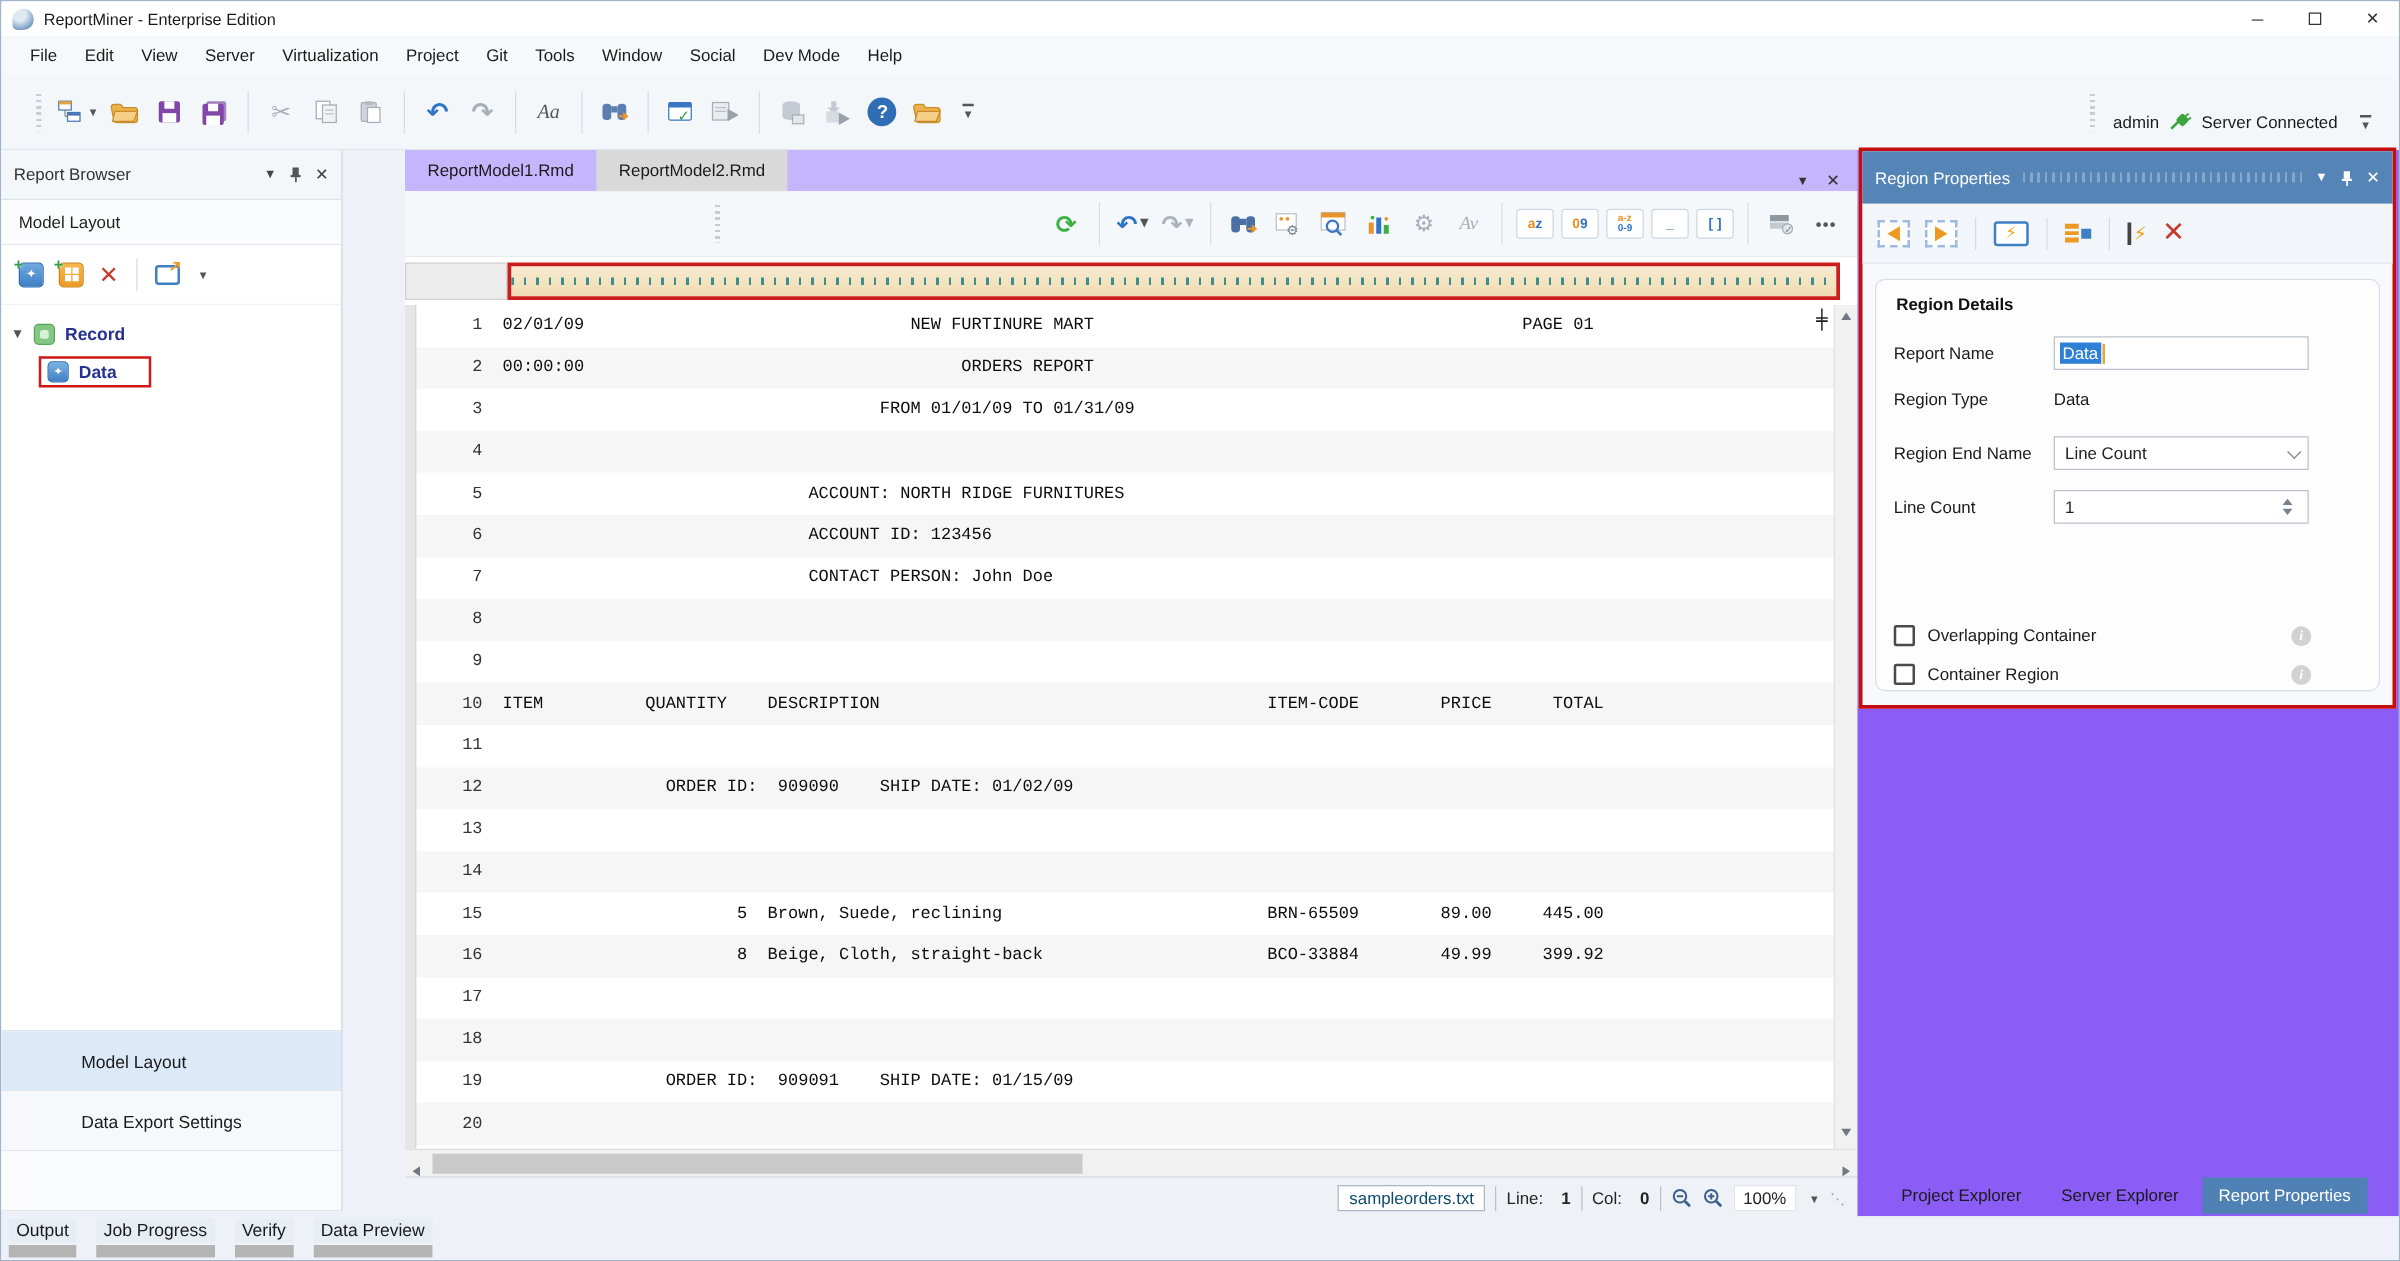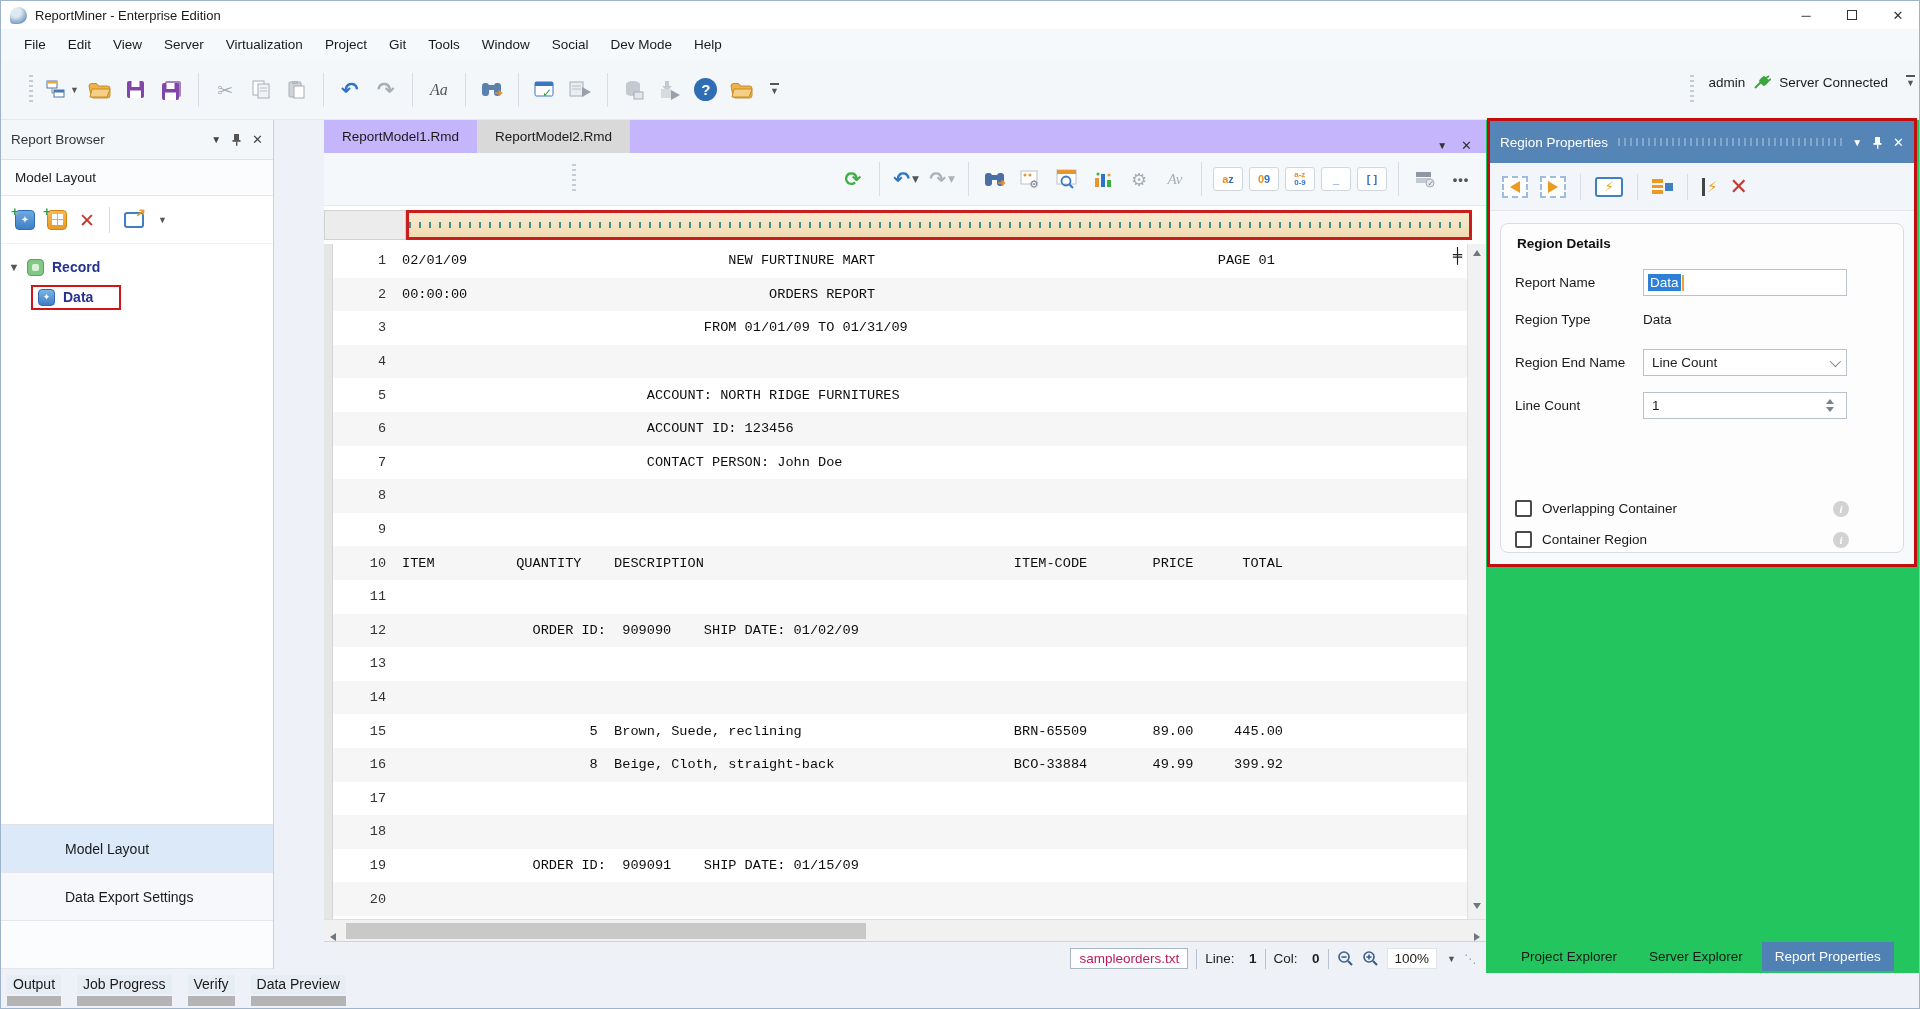--- a/index.html
+++ b/index.html
@@ -26,21 +26,21 @@
 
   
   .toolbar { left:0; top:59px; width:1920px; height:60px; background:#f4f7fa; border-bottom:1px solid #e2e7ee; display:flex; align-items:center; }
   .grip-v { width:4px; height:30px; margin:0 10px 0 28px;
     background:repeating-linear-gradient(180deg,#c6ccd5 0 2px,transparent 2px 5px); }
   .tb-sep { width:1px; height:34px; background:#d8dde4; margin:0 8px; }
   .tbi { height:34px; min-width:30px; display:flex; align-items:center; justify-content:center; margin:0 3px; }
   .caret { font-size:9px; color:#555; margin-left:2px; }
   .glyph { font-family:"DejaVu Sans",sans-serif; }
   .gray { color:#a6aeb8; }
-  .tb-right { margin-left:auto; display:flex; align-items:flex-start; gap:8px; padding-right:6px; }
+  .tb-right { margin-left:auto; display:flex; align-items:flex-end; gap:8px; padding-right:24px; }
   .tb-right .grip-v { margin:0 6px; }
   .user-text,.conn-text { font-size:13.5px; color:#1a1a1a; }
   .overflow-btn { font-size:9px; color:#555; border-top:2px solid #555; padding-top:1px; margin-left:10px; }
 
   
   .left-panel { left:0; top:119px; width:273px; height:849px; background:#ffffff; border-right:1px solid #c9d1dc; }
   .lp-header { height:40px; background:#f4f7fa; border-bottom:1px solid #dde3ea; display:flex; align-items:center; padding:0 10px; }
   .lp-title { font-size:13.5px; color:#333; }
   .hdr-icons { margin-left:auto; display:flex; align-items:center; gap:10px; color:#444; }
   .hdr-icons .x { font-size:13px; font-weight:bold; }
@@ -106,28 +106,28 @@
   .vscroll { position:absolute; right:0; top:0; width:19px; height:675px; background:#f1f1f1; border-left:1px solid #e0e0e0; }
   .tri { width:0; height:0; margin:6px auto; }
   .tri.up { border-left:4px solid transparent; border-right:4px solid transparent; border-bottom:6px solid #6f7780; }
   .tri.down { border-left:4px solid transparent; border-right:4px solid transparent; border-top:6px solid #6f7780; position:absolute; bottom:4px; left:5px; }
   .hscroll { height:22px; background:#f1f1f1; border-top:1px solid #e0e0e0; position:relative; }
   .tri.left { border-top:4px solid transparent; border-bottom:4px solid transparent; border-right:6px solid #6f7780; position:absolute; left:6px; top:7px; }
   .tri.right { border-top:4px solid transparent; border-bottom:4px solid transparent; border-left:6px solid #6f7780; position:absolute; right:6px; top:7px; }
   .hthumb { position:absolute; left:22px; top:3px; width:520px; height:16px; background:#c9c9c9; }
 
   .statusbar { height:34px; background:#eef2f7; border-top:1px solid #ccd5df; display:flex; align-items:center; justify-content:flex-end; gap:8px; padding-right:10px; font-size:13.5px; }
-  .file-box { color:#be185d; background:#fff; border:1px solid #a8b6c6; padding:2px 8px; }
+  .file-box { color:#0c4a6e; background:#fff; border:1px solid #a8b6c6; padding:2px 8px; }
   .sb-sep { width:1px; height:20px; background:#b9c2cc; }
   .sb-val { font-weight:bold; min-width:14px; text-align:right; }
   .zoom-pct { background:#fff; padding:2px 7px; border:1px solid #e0e5ec; }
   .resize-grip { color:#9aa3ad; font-size:12px; }
 
   
-  .right-panel { left:1485px; top:119px; width:435px; height:853px; background:#22c55e; }
+  .right-panel { left:1485px; top:119px; width:435px; height:853px; background:#8b5cf6; }
   .rp-wrap { position:absolute; left:1px; top:-2px; width:430px; height:449px; border:3px solid #c40e0e; background:#f7f9fc; }
   .rp-header { height:42px; background:#5585b7; display:flex; align-items:center; padding:0 10px; }
   .rp-title { color:#fff; font-size:13.5px; }
   .rp-tex { flex:1; height:8px; margin:0 10px;
     background:repeating-linear-gradient(90deg,rgba(255,255,255,.28) 0 2px,transparent 2px 6px); }
   .rp-header .hdr-icons { color:#fff; margin-left:0; }
   .rp-toolbar { height:48px; background:#f2f5f9; display:flex; align-items:center; gap:12px; padding-left:12px; border-bottom:1px solid #e4e8ee; }
   .reg-arrow { width:26px; height:22px; border:2px dashed #9dbce0; background:#fdfdfd; display:flex; align-items:center; justify-content:center; }
   .reg-arrow .a { width:0; height:0; }
   .a.l { border-top:6px solid transparent; border-bottom:6px solid transparent; border-right:10px solid #ec9a22; }

